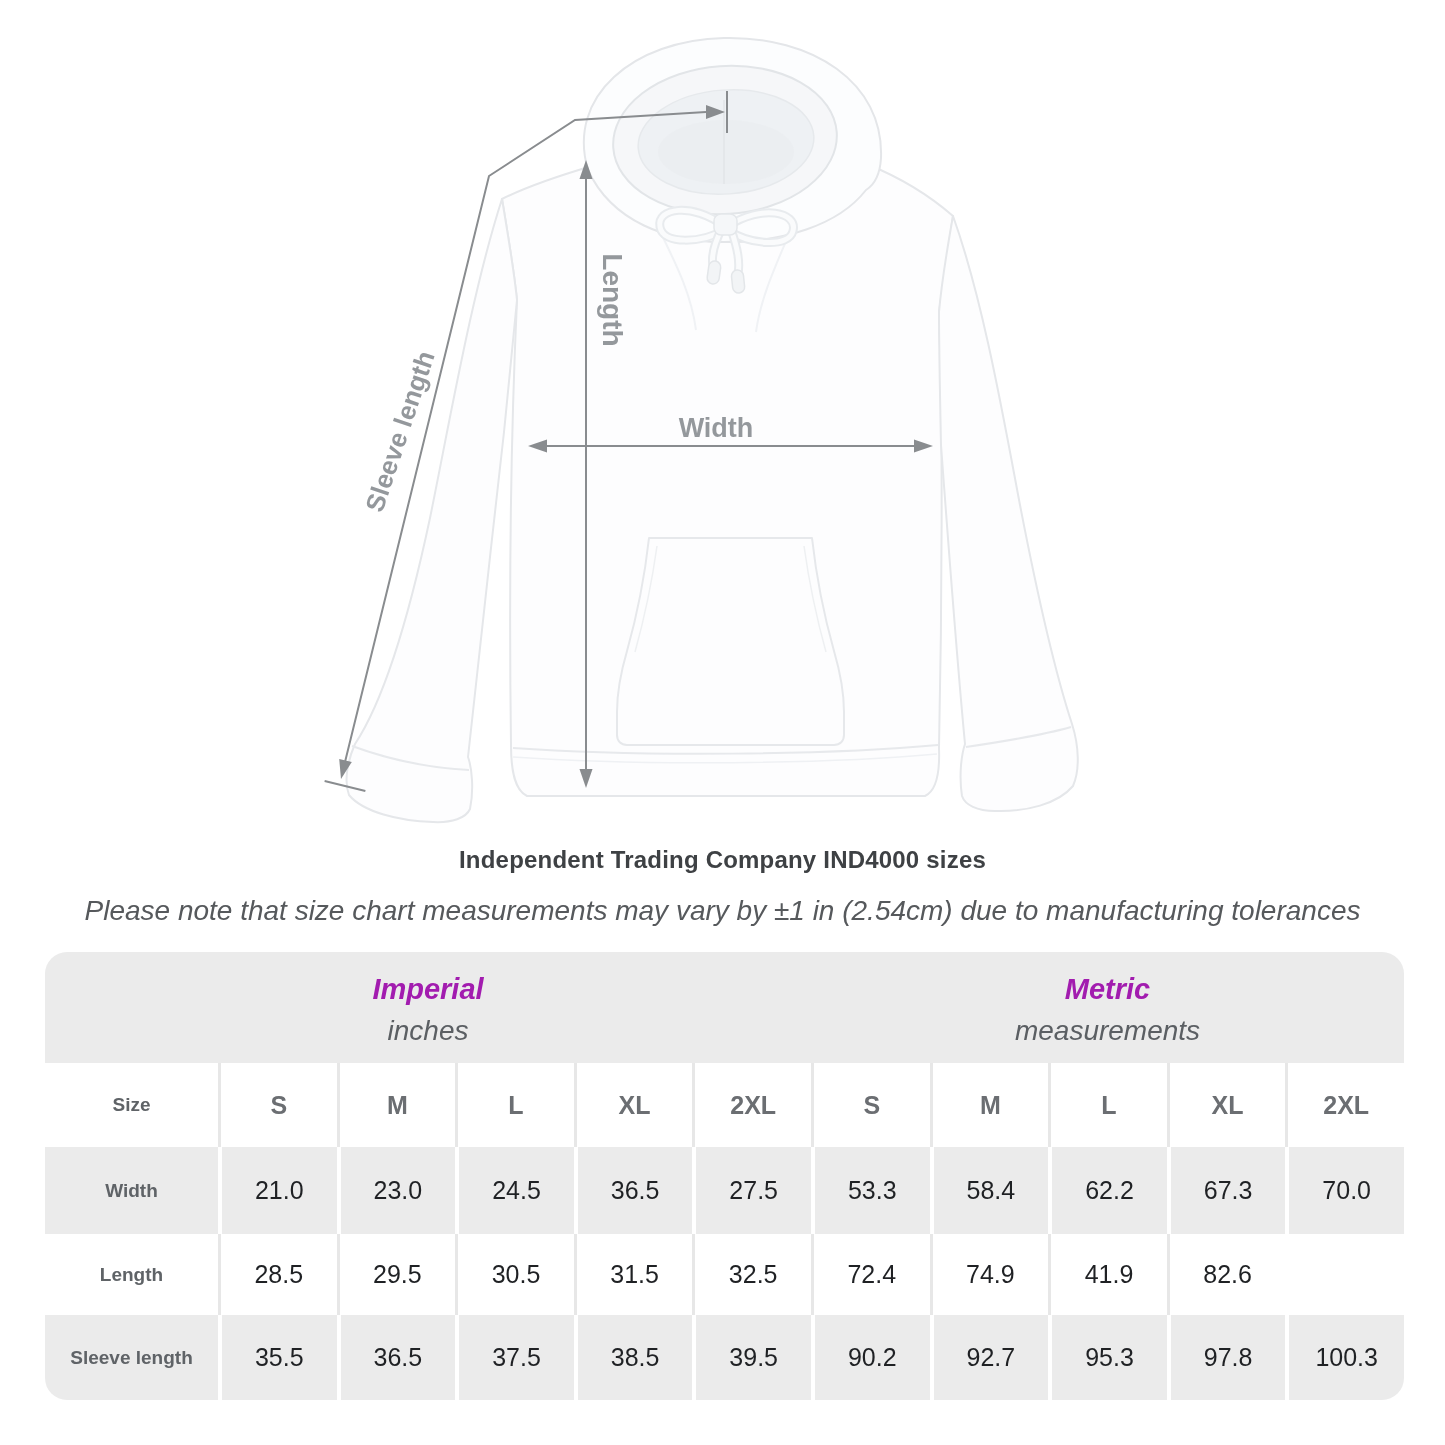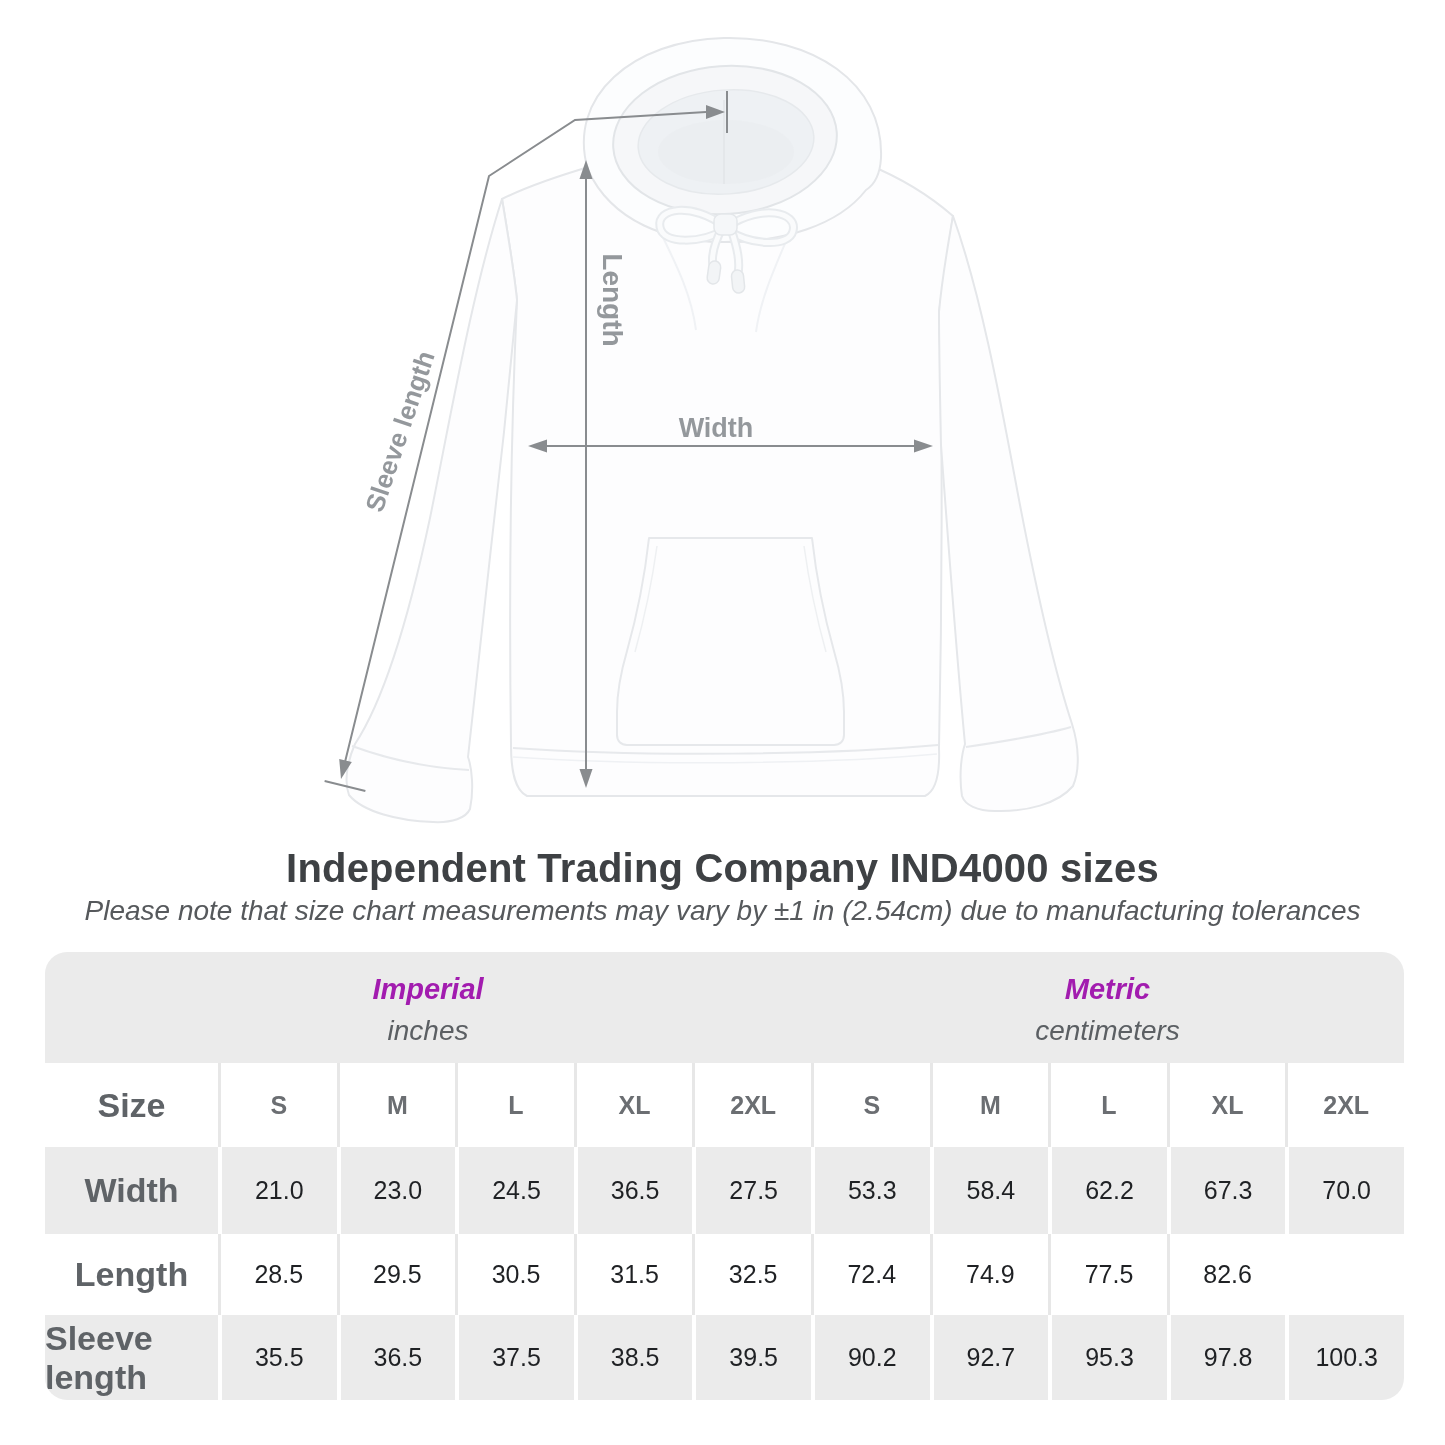--- a/index.html
+++ b/index.html
@@ -3,41 +3,41 @@
 <meta charset="utf-8">
 <style>
   html,body{margin:0;padding:0;background:#ffffff;}
   .stage{
     position:relative;width:1445px;height:1445px;margin:0 auto;background:#ffffff;
     font-family:"Liberation Sans", sans-serif;overflow:hidden;
   }
   .diagram-svg{position:absolute;left:0;top:0;}
   .page-title{
     position:absolute;left:0;top:846px;width:100%;text-align:center;
-    font-size:40px;font-weight:bold;color:#3e4144;letter-spacing:.2px;
+    font-size:24px;font-weight:bold;color:#3e4144;letter-spacing:.2px;
   }
   .page-subtitle{
     position:absolute;left:0;top:895px;width:100%;text-align:center;
     font-size:28px;font-style:italic;color:#56595c;
   }
   .size-table{
     position:absolute;left:45px;top:952px;width:1359px;height:448px;
     border-radius:22px;overflow:hidden;background:#ffffff;
   }
   .band{height:111px;display:grid;grid-template-columns:766px 593px;background:#ebebeb;}
   .band-half{display:flex;flex-direction:column;align-items:center;justify-content:center;padding-top:4px;}
   .band-title{font-size:29px;font-weight:bold;font-style:italic;color:#a21caf;}
   .band-sub{font-size:28px;font-style:italic;color:#5b5f63;margin-top:9px;}
   .trow{display:grid;grid-template-columns:173px repeat(10,1fr);}
   .cell{display:flex;align-items:center;justify-content:center;font-size:25px;box-sizing:border-box;}
   .trow.white .cell{background:#ffffff;border-left:3px solid #e7e7e7;}
   .trow.gray  .cell{background:#ebebeb;border-left:4px solid #ffffff;}
   .trow .cell.first{border-left:none;}
   .cell.head{font-weight:bold;color:#6b6e72;}
-  .cell.rowlabel{font-weight:bold;color:#5f6367;font-size:34px;}
+  .cell.rowlabel{font-weight:bold;color:#5f6367;font-size:19px;}
   .cell.val{color:#1f2124;}
 </style>
 </head>
 <body>
 
 <div class="stage">
 
   <svg class="diagram-svg" width="1445" height="845" viewBox="0 0 1445 845">
 
     <g stroke-linejoin="round">
@@ -127,21 +127,21 @@
   <div class="page-subtitle">Please note that size chart measurements may vary by ±1 in (2.54cm) due to manufacturing tolerances</div>
 
   <div class="size-table">
     <div class="band">
       <div class="band-half">
         <div class="band-title">Imperial</div>
         <div class="band-sub">inches</div>
       </div>
       <div class="band-half">
         <div class="band-title">Metric</div>
-        <div class="band-sub">centimeters</div>
+        <div class="band-sub">measurements</div>
       </div>
     </div>
     <div id="table-rows">
         <div class="trow white" style="height: 84px;">
           <div class="cell head rowlabel first">Size</div>
           <div class="cell head">S</div>
           <div class="cell head">M</div>
           <div class="cell head">L</div>
           <div class="cell head">XL</div>
           <div class="cell head">2XL</div>
@@ -166,21 +166,21 @@
         </div>
         <div class="trow white" style="height: 81px;">
           <div class="cell rowlabel first">Length</div>
           <div class="cell val">28.5</div>
           <div class="cell val">29.5</div>
           <div class="cell val">30.5</div>
           <div class="cell val">31.5</div>
           <div class="cell val">32.5</div>
           <div class="cell val">72.4</div>
           <div class="cell val">74.9</div>
-          <div class="cell val">77.5</div>
+          <div class="cell val">41.9</div>
           <div class="cell val">82.6</div>
         </div>
         <div class="trow gray" style="height: 85px;">
           <div class="cell rowlabel first">Sleeve length</div>
           <div class="cell val">35.5</div>
           <div class="cell val">36.5</div>
           <div class="cell val">37.5</div>
           <div class="cell val">38.5</div>
           <div class="cell val">39.5</div>
           <div class="cell val">90.2</div>

